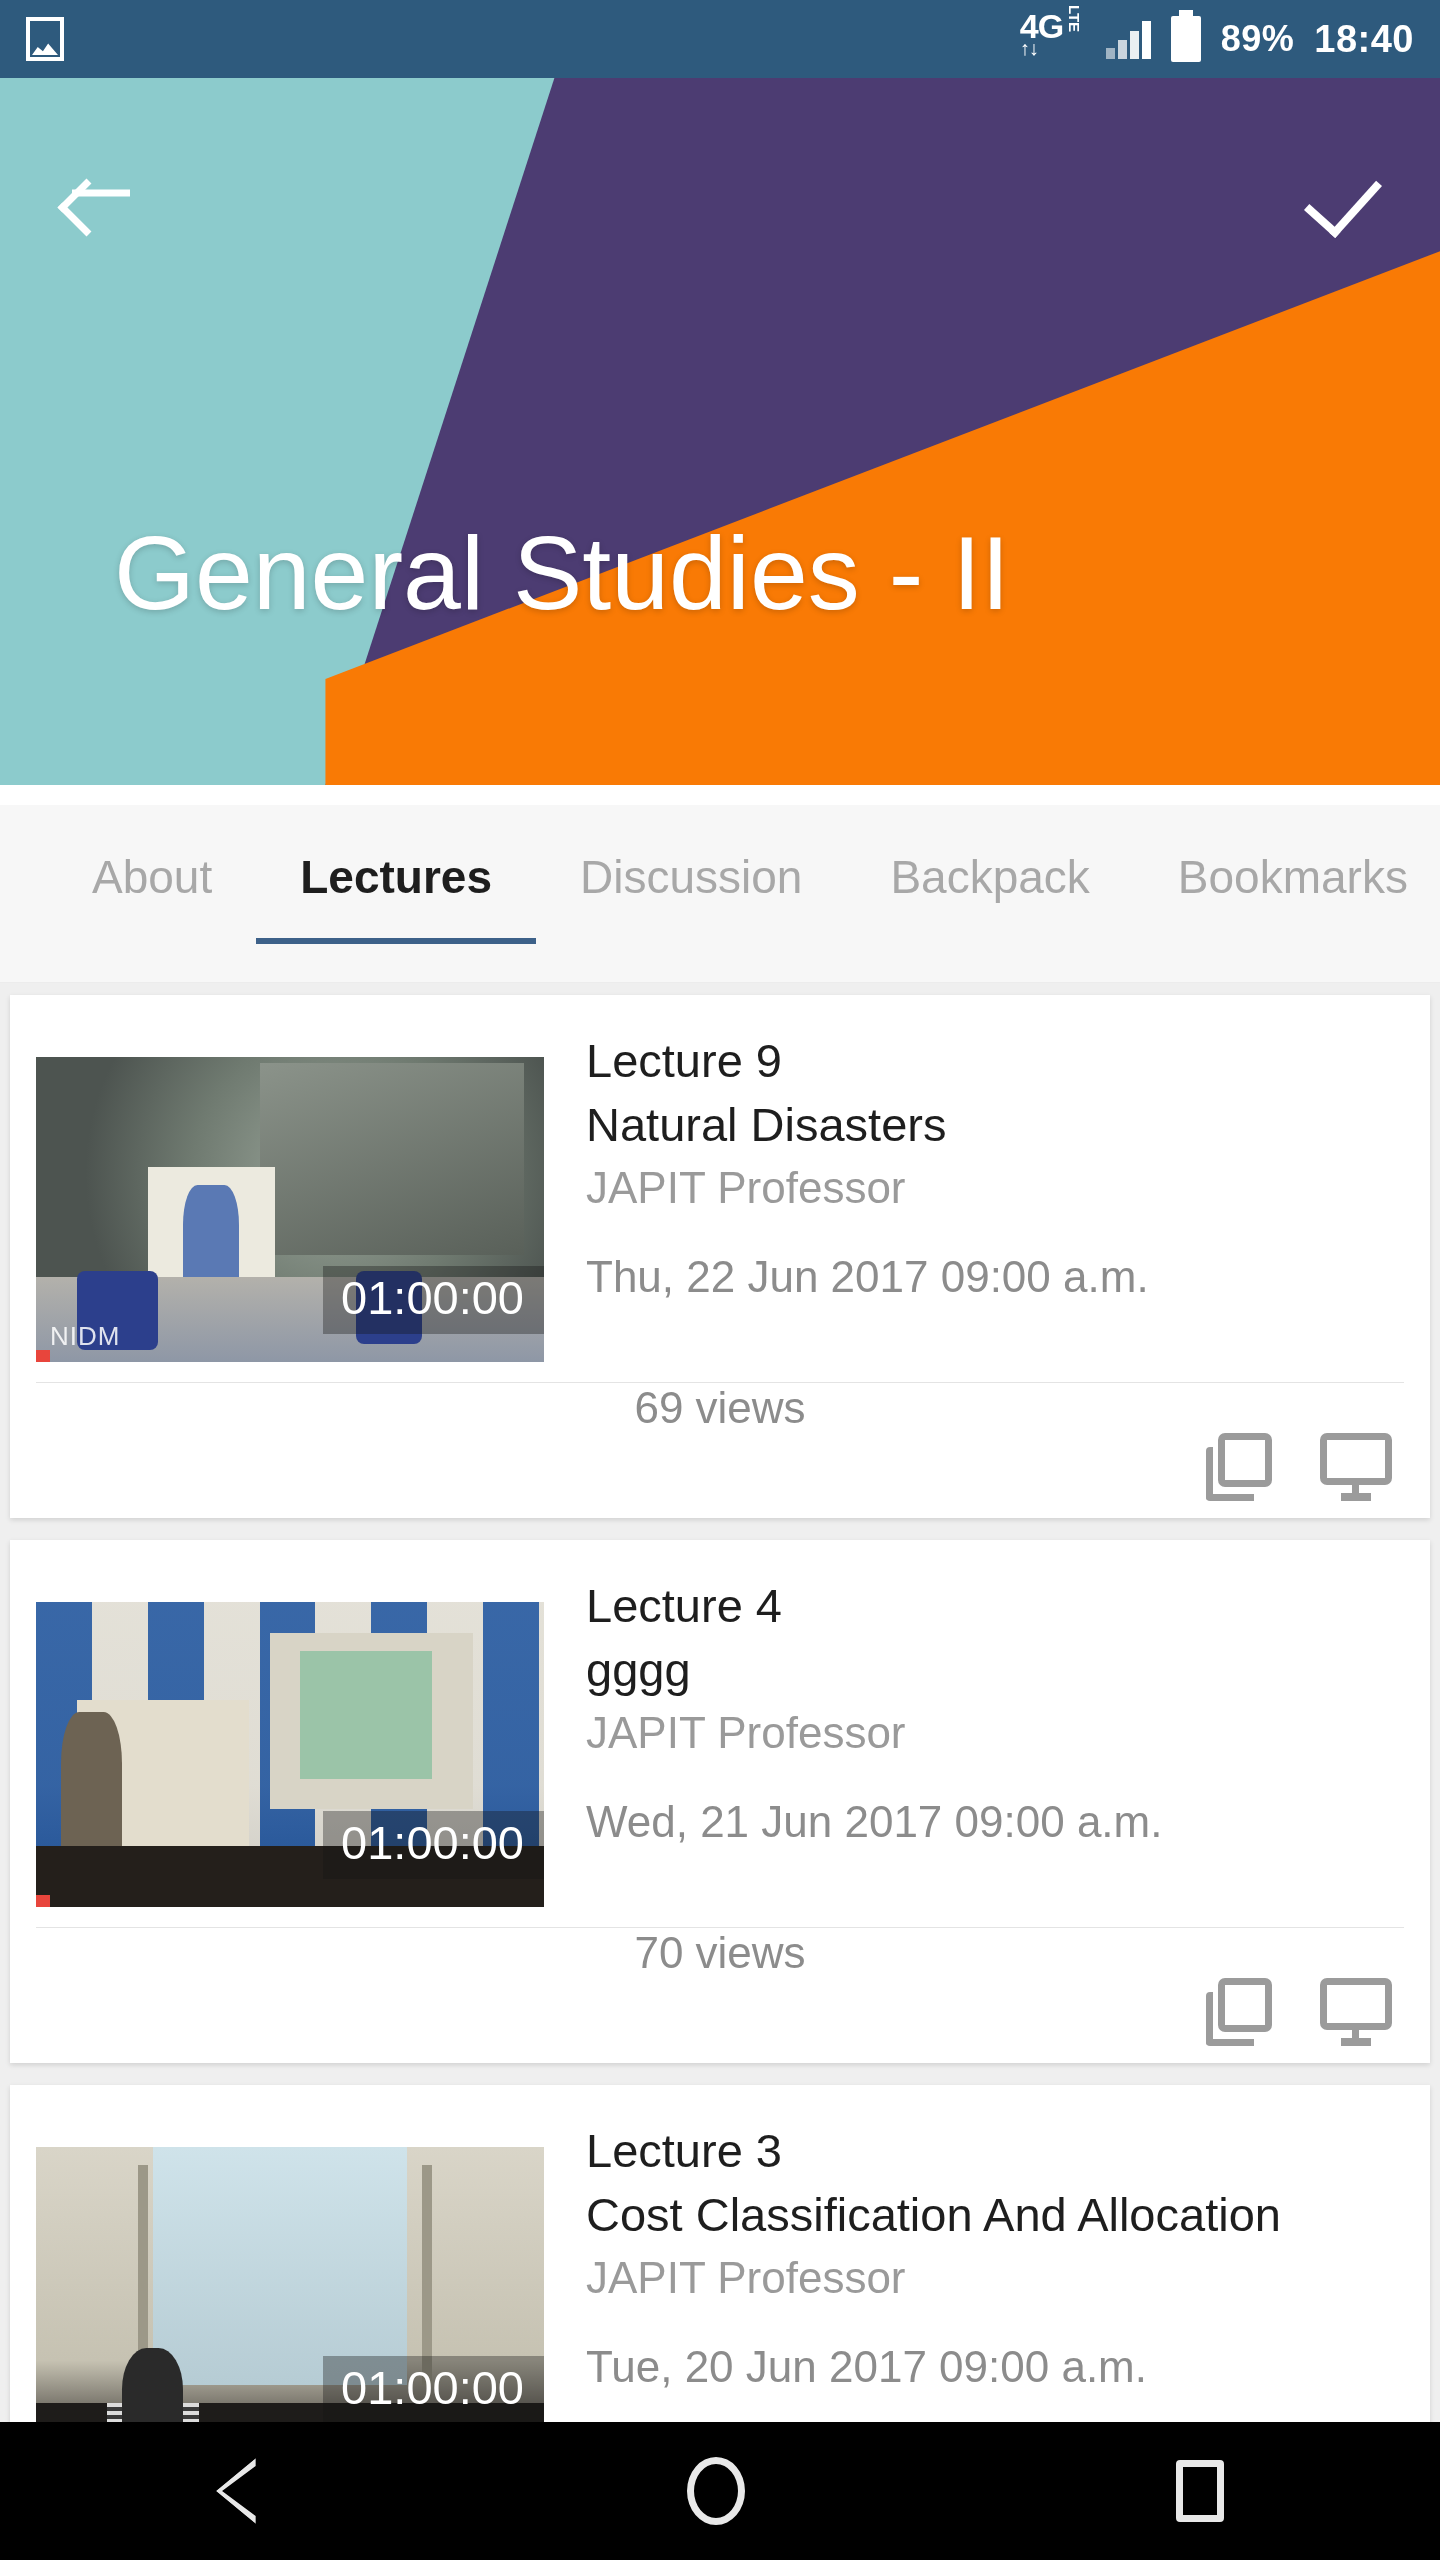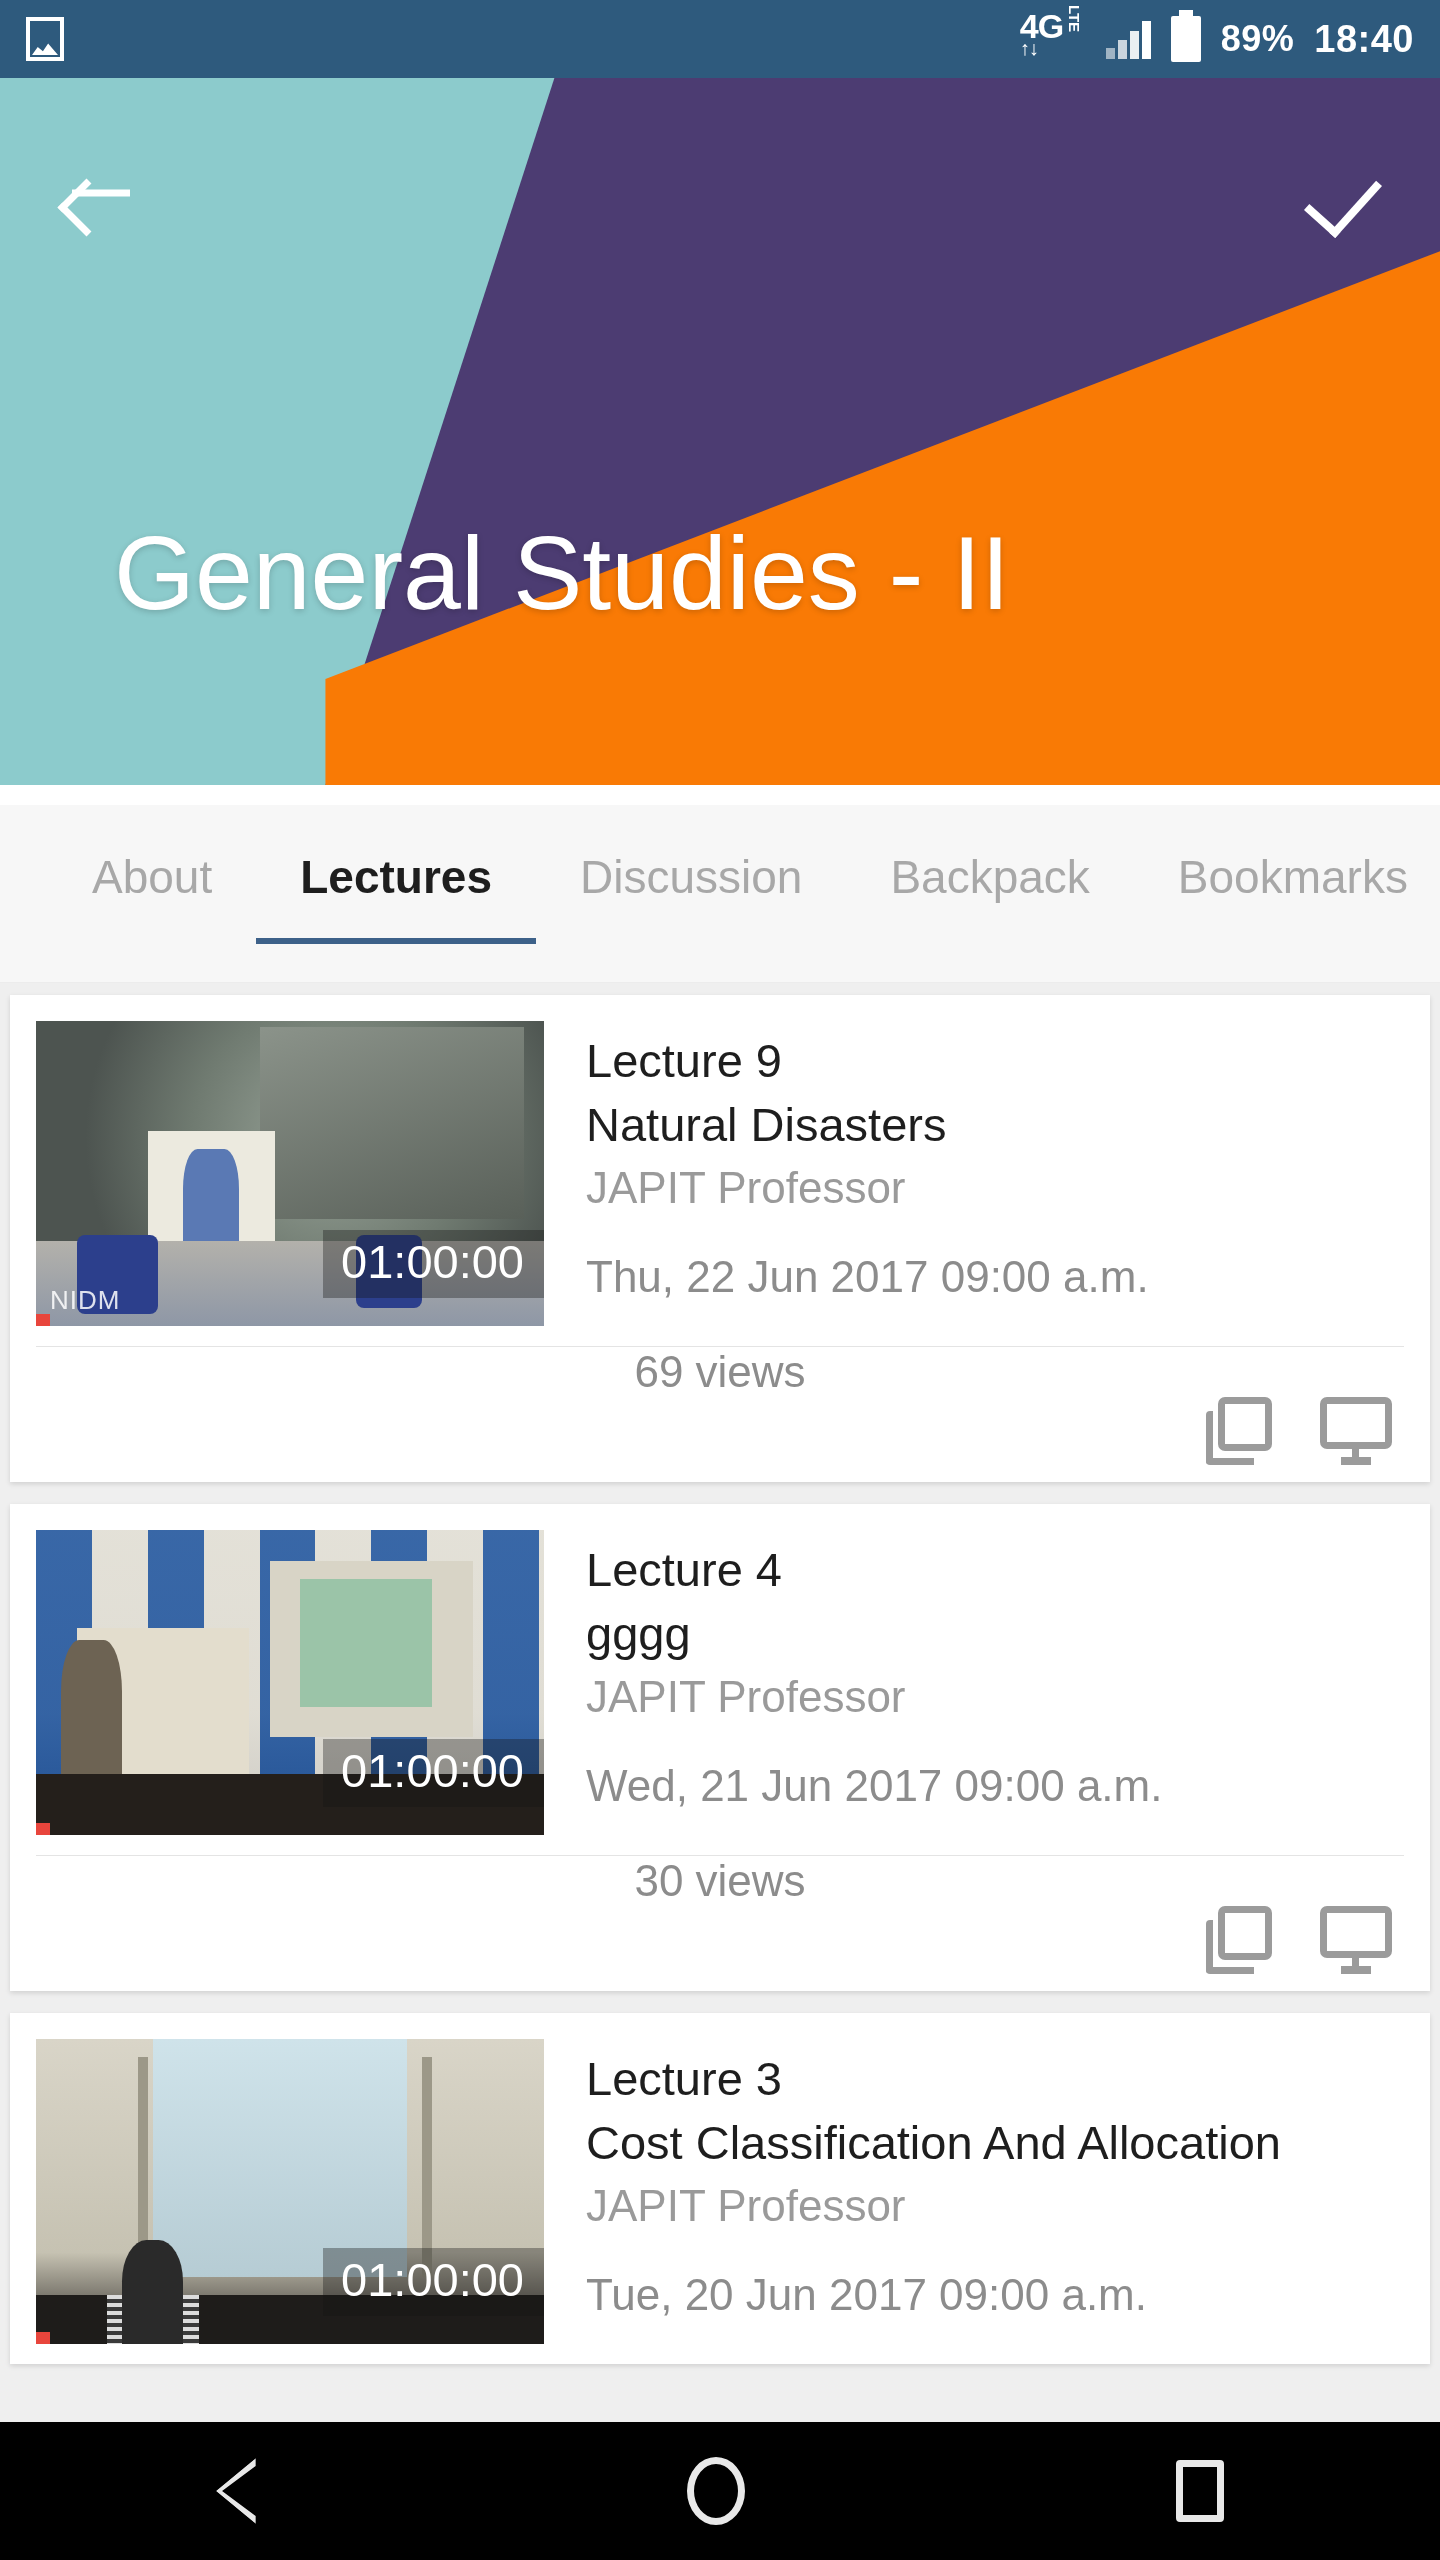--- a/index.html
+++ b/index.html
@@ -117,21 +117,21 @@
   
   .list{ background:#EFEFEF; width:100%; height:1597px; padding-top:12px; overflow:hidden; }
   .card{
     background:#ffffff; margin:0 10px 22px 10px;
     box-shadow:0 2px 5px rgba(0,0,0,0.13);
   }
   .card-main{ display:flex; padding:26px 26px 20px 26px; }
 
   .thumb{
     position:relative; width:508px; height:305px; flex:0 0 508px;
-    overflow:hidden; background:#3a3a3a;
+    overflow:hidden; background:#3a3a3a;margin-top:36px;
   }
   .thumb-art{ position:absolute; inset:0; }
   .dur{
     position:absolute; right:0; bottom:28px;
     padding:4px 20px 8px 18px;
     background:rgba(20,20,20,0.35);
     color:#ffffff; font-size:47px; line-height:56px; letter-spacing:0px;
     font-weight:300;
   }
   .watermark{
@@ -325,21 +325,21 @@
         <div class="progress"></div>
       </div>
       <div class="meta">
         <div class="m-num">Lecture 4</div>
         <div class="m-title">gggg</div>
         <div class="m-author">JAPIT Professor</div>
         <div class="m-date">Wed, 21 Jun 2017 09:00 a.m.</div>
       </div>
     </div>
     <div class="card-foot">
-      <span class="views">30 views</span>
+      <span class="views">70 views</span>
       <div class="foot-icons">
         <div class="ic-copy">
             <span class="back"></span>
             <span class="front"></span>
           </div>
         <div class="ic-monitor">
             <span class="screen"></span>
             <span class="stand"></span>
             <span class="base"></span>
           </div>

